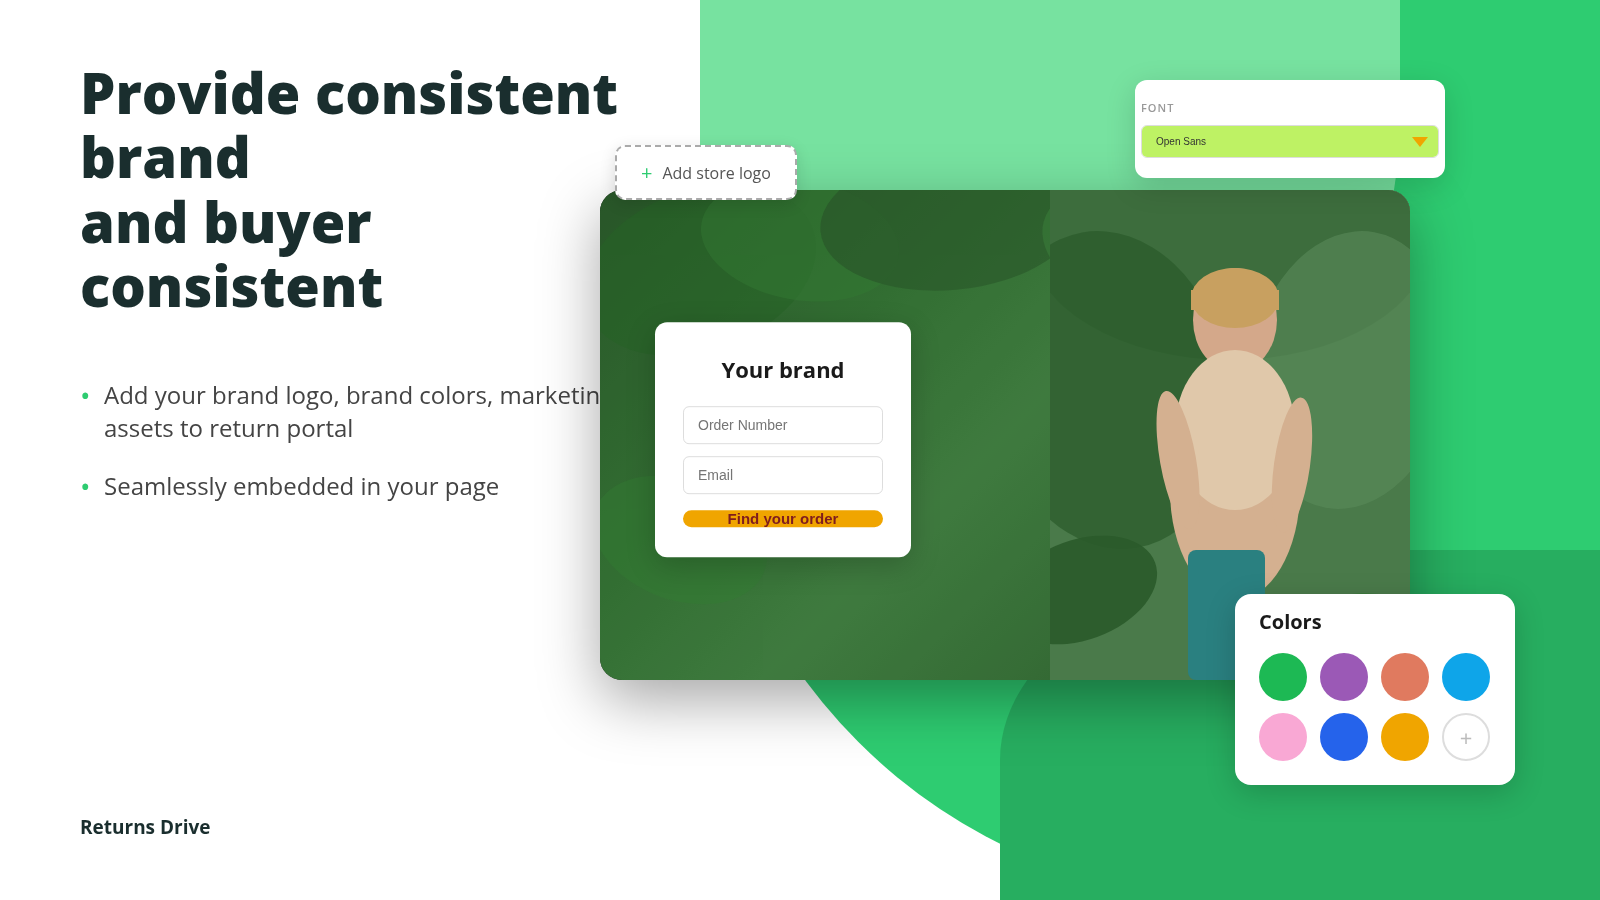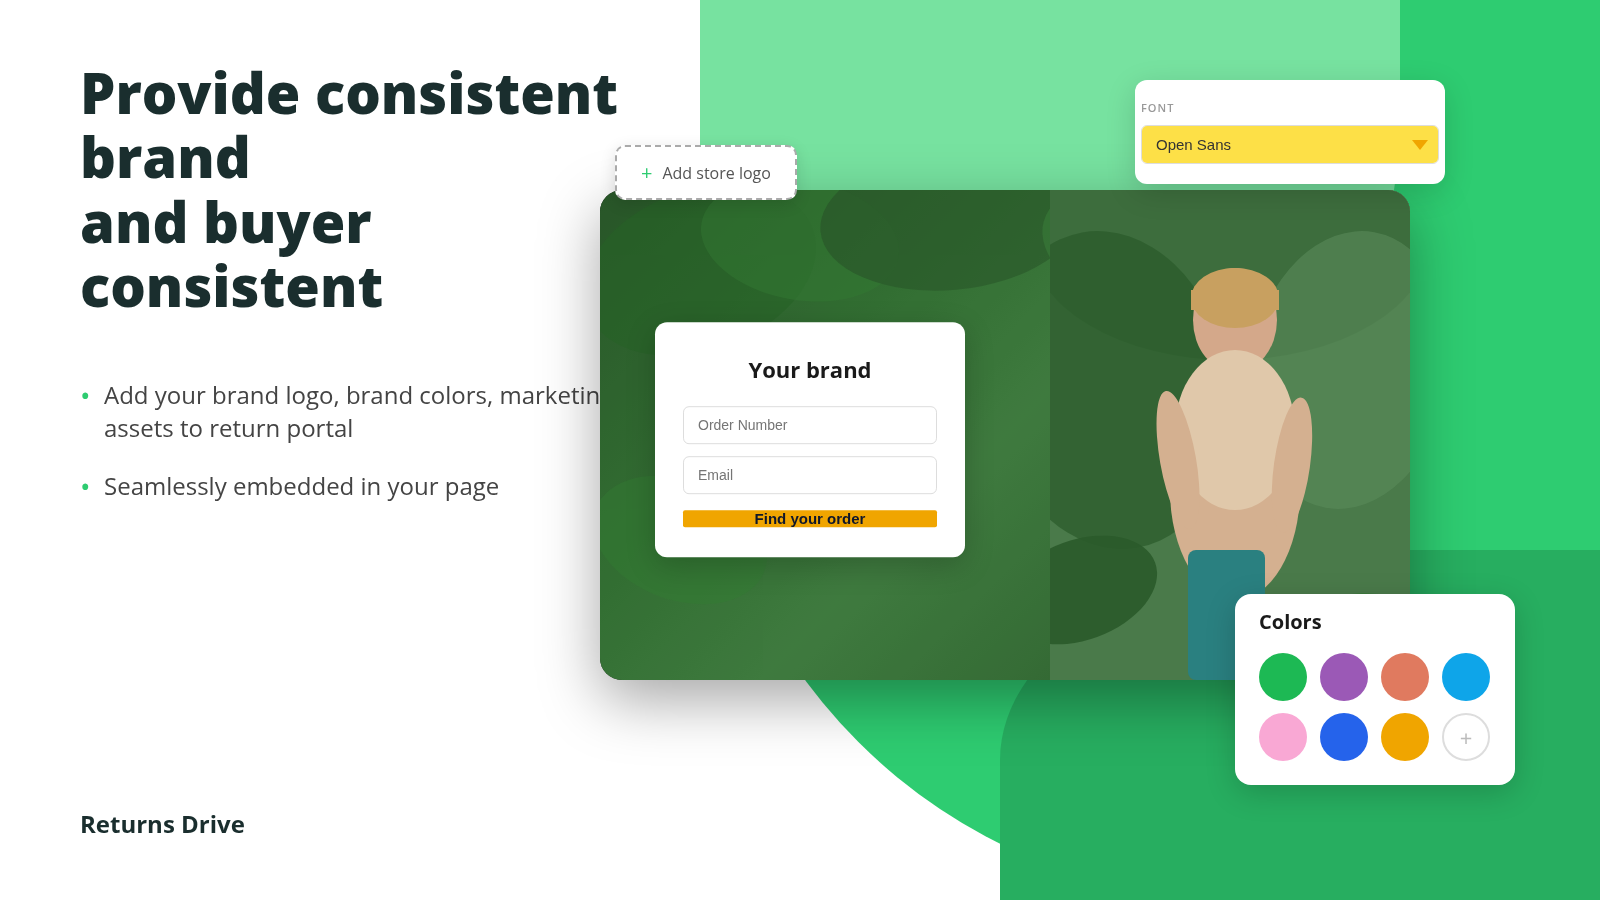--- a/index.html
+++ b/index.html
@@ -99,21 +99,21 @@
     .brand-logo {
       position: absolute;
       left: 80px;
       bottom: 60px;
       display: flex;
       align-items: center;
       gap: 12px;
     }
 
     .brand-logo-text {
-      font-size: 24px;
+      font-size: 19px;
       font-weight: 700;
       color: #1a2e2e;
     }
 
     
     .tablet-mockup {
       position: absolute;
       left: 600px;
       top: 190px;
       width: 810px;
@@ -141,21 +141,21 @@
       height: 100%;
       background: linear-gradient(135deg, #2d5a2d 0%, #3a7a3a 30%, #4a8a4a 50%, #2d5a2d 100%);
     }
 
     
     .brand-portal-card {
       position: absolute;
       left: 55px;
       top: 50%;
       transform: translateY(-48%);
-      width: 310px;
+      width: 256px;
       background: #ffffff;
       border-radius: 12px;
       padding: 32px 28px 28px;
       box-shadow: 0 8px 30px rgba(0,0,0,0.2);
       z-index: 30;
     }
 
     .brand-portal-title {
       font-size: 22px;
       font-weight: 700;
@@ -172,23 +172,23 @@
       font-size: 14px;
       color: #15803d;
       margin-bottom: 12px;
       outline: none;
       background: #fff;
     }
 
     .find-order-btn {
       width: 100%;
       background: #f0a500;
-      color: #0f172a;
+      color: #7f1d1d;
       border: none;
-      border-radius: 2px;
+      border-radius: 14px;
       font-size: 15px;
       font-weight: 600;
       cursor: pointer;
       margin-top: 4px;
     }
 
     
     .tablet-right-image {
       position: absolute;
       right: 0;
@@ -256,25 +256,25 @@
     .font-select-wrapper {
       position: relative;
       border: 1.5px solid #ddd;
       border-radius: 6px;
       overflow: hidden;
     }
 
     .font-select {
       width: 100%;
       padding: 10px 40px 10px 14px;
-      font-size: 15px;
+      font-size: 10px;
       color: #333;
       border: none;
       outline: none;
-      background: #fde047;
+      background: #bef264;
       appearance: none;
       cursor: pointer;
     }
 
     .font-arrow {
       position: absolute;
       right: 10px;
       top: 50%;
       transform: translateY(-50%);
       width: 0;

